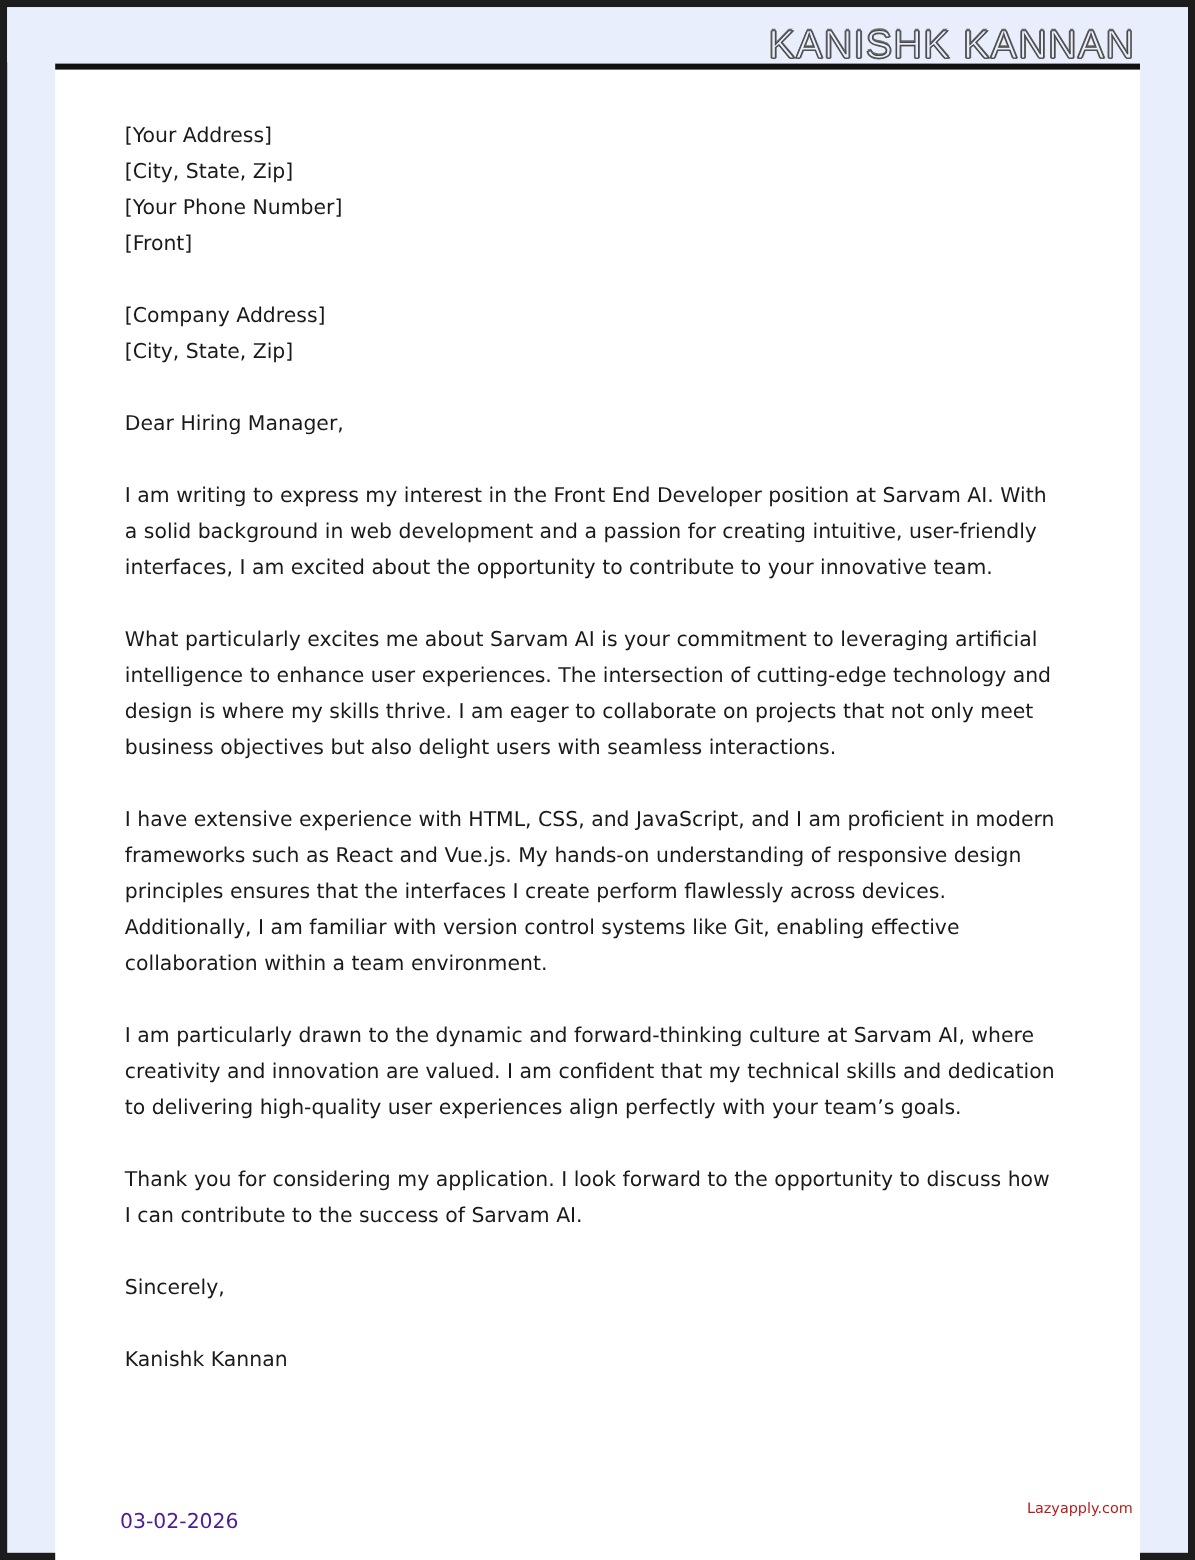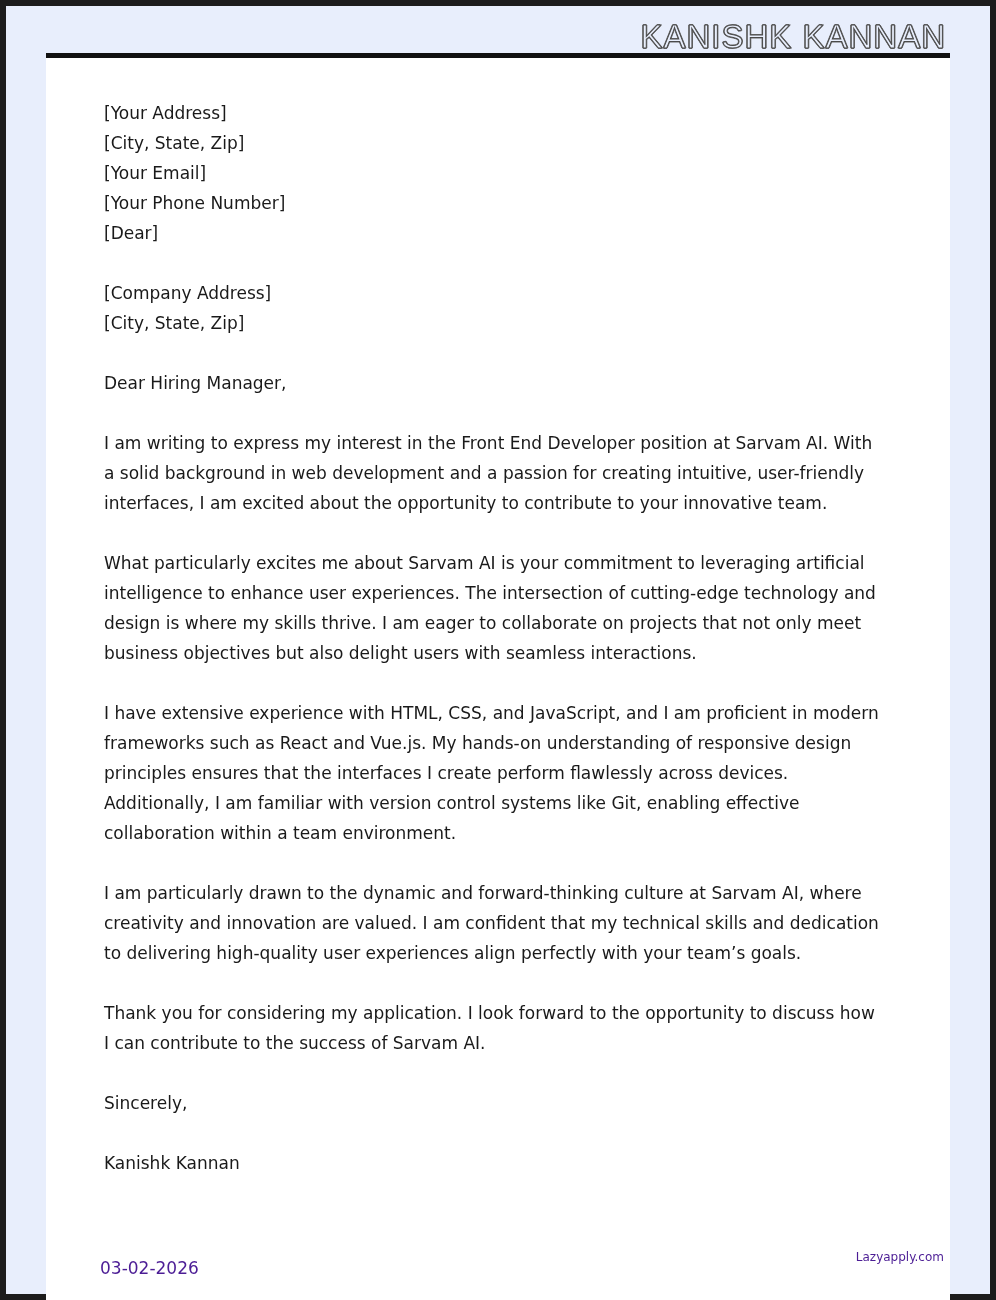--- a/index.html
+++ b/index.html
@@ -105,42 +105,41 @@
     font-size: 17px;
     color: #4c1d95;
     font-family: "DejaVu Sans", sans-serif;
   }
 
   .watermark {
     position: absolute;
     right: 52px;
     bottom: 36px;
     font-size: 12px;
-    color: #4c1d95;
+    color: #b91c1c;
     font-family: "DejaVu Sans", sans-serif;
   }
 </style>
 </head>
 <body>
 
 <div class="page">
 
   <div class="header">
     <div class="header-name">KANISHK KANNAN</div>
   </div>
 
   <div class="letter">
     <div class="letter-inner">
 
       <div class="block">
         <div class="line">[Your Address]</div>
         <div class="line">[City, State, Zip]</div>
-        <div class="line">[Your Email]</div>
         <div class="line">[Your Phone Number]</div>
-        <div class="line">[Dear]</div>
+        <div class="line">[Front]</div>
       </div>
 
       <div class="block">
         <div class="line">[Company Address]</div>
         <div class="line">[City, State, Zip]</div>
       </div>
 
       <p class="para">Dear Hiring Manager,</p>
 
       <p class="para">I am writing to express my interest in the Front End Developer position at Sarvam AI. With a solid background in web development and a passion for creating intuitive, user-friendly interfaces, I am excited about the opportunity to contribute to your innovative team.</p>

